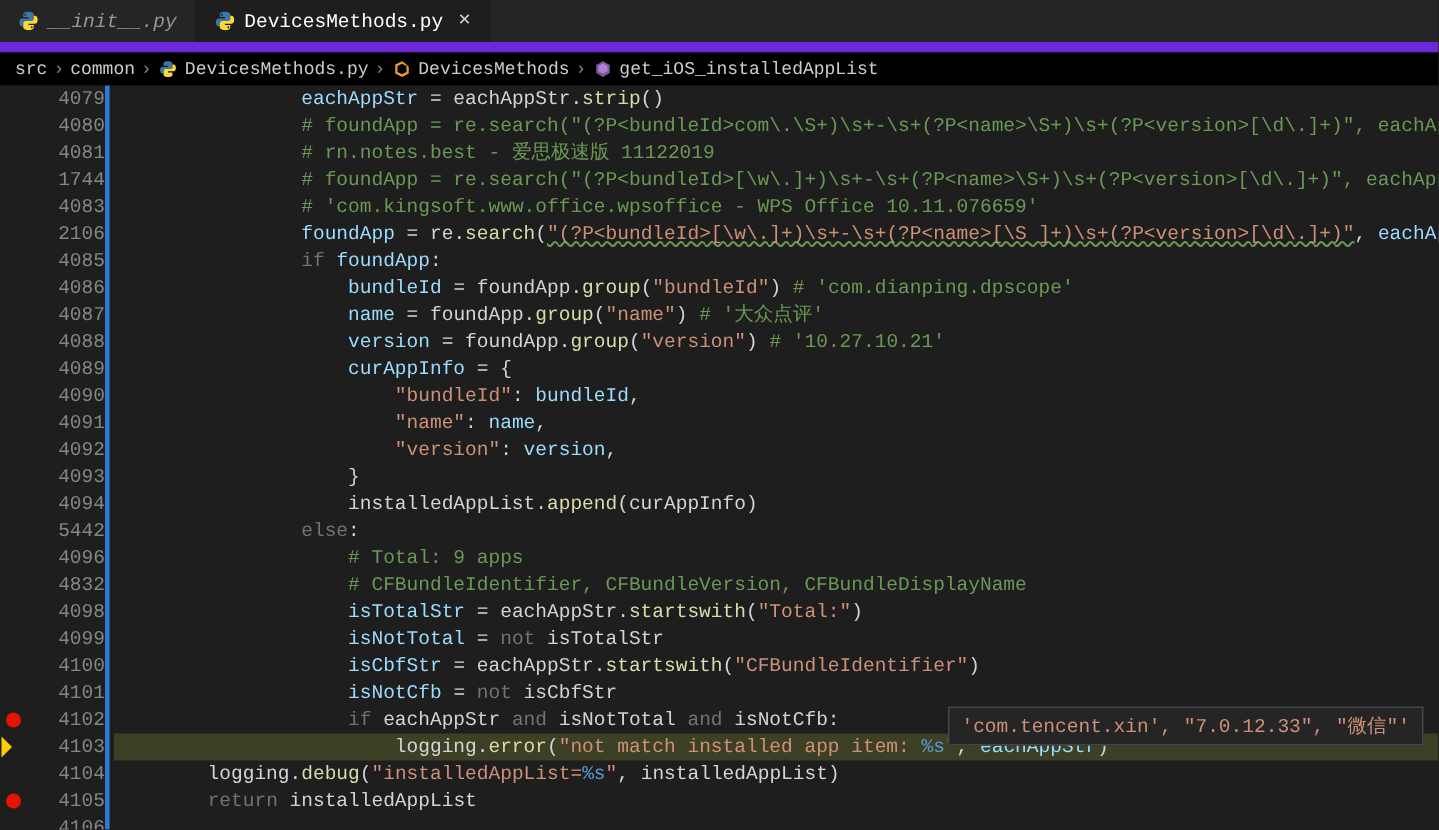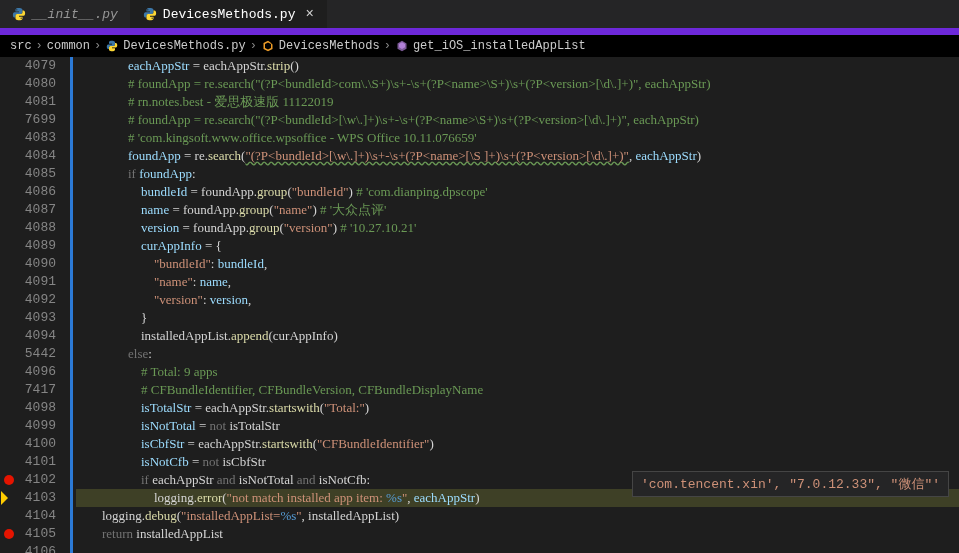--- a/index.html
+++ b/index.html
@@ -55,21 +55,20 @@
   .editor {
     display: flex;
     height: calc(100% - 57px);
     position: relative;
   }
   .gutter {
     width: 70px;
     background: #1e1e1e;
     color: #858585;
     text-align: right;
-    padding-right: 14px;
     font-size: 13px;
     line-height: 18px;
     position: relative;
     user-select:none;
     flex-shrink:0;
   }
   .gutter .ln { height: 18px; position:relative; }
   .gutter .bp::before {
     content: '';
     position: absolute;
@@ -97,21 +96,20 @@
     top: 0; bottom: 0; left: 0; width: 3px;
     background: #2c7ad6;
   }
   .code {
     flex: 1;
     line-height: 18px;
     font-size: 13px;
     white-space: pre;
     overflow: hidden;
     position: relative;
-    font-family: Liberation Serif, serif;
   }
   .code .line { height: 18px; }
   .hl-line { background: rgba(90, 93, 46, 0.55); }
   .c-kw { color: #737373; }
   .c-var { color: #9cdcfe; }
   .c-func { color: #dcdcaa; }
   .c-str { color: #ce9178; }
   .c-cmt { color: #6a9955; }
   .c-strfmt { color: #569cd6; }
   .squiggle { text-decoration: underline wavy #6a9955; text-decoration-skip-ink: none; }
@@ -179,36 +177,36 @@
       </svg>
     </span>
   <span>get_iOS_installedAppList</span>
 </div>
 
 <div class="editor">
   <div class="gutter" id="gutter">
       <div class="ln">4079</div>
       <div class="ln">4080</div>
       <div class="ln">4081</div>
-      <div class="ln">7699</div>
+      <div class="ln">1744</div>
       <div class="ln">4083</div>
-      <div class="ln">4084</div>
+      <div class="ln">2106</div>
       <div class="ln">4085</div>
       <div class="ln">4086</div>
       <div class="ln">4087</div>
       <div class="ln">4088</div>
       <div class="ln">4089</div>
       <div class="ln">4090</div>
       <div class="ln">4091</div>
       <div class="ln">4092</div>
       <div class="ln">4093</div>
       <div class="ln">4094</div>
       <div class="ln">5442</div>
       <div class="ln">4096</div>
-      <div class="ln">7417</div>
+      <div class="ln">4832</div>
       <div class="ln">4098</div>
       <div class="ln">4099</div>
       <div class="ln">4100</div>
       <div class="ln">4101</div>
       <div class="ln bp">4102</div>
       <div class="ln cur">4103</div>
       <div class="ln">4104</div>
       <div class="ln bp">4105</div>
       <div class="ln">4106</div>
     </div>

